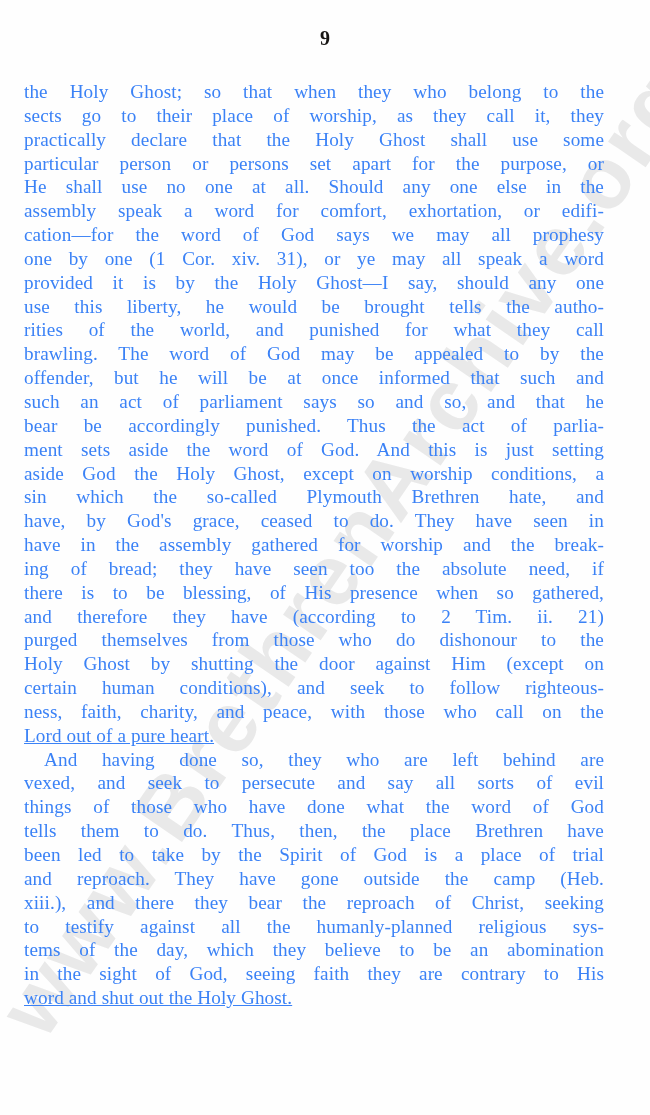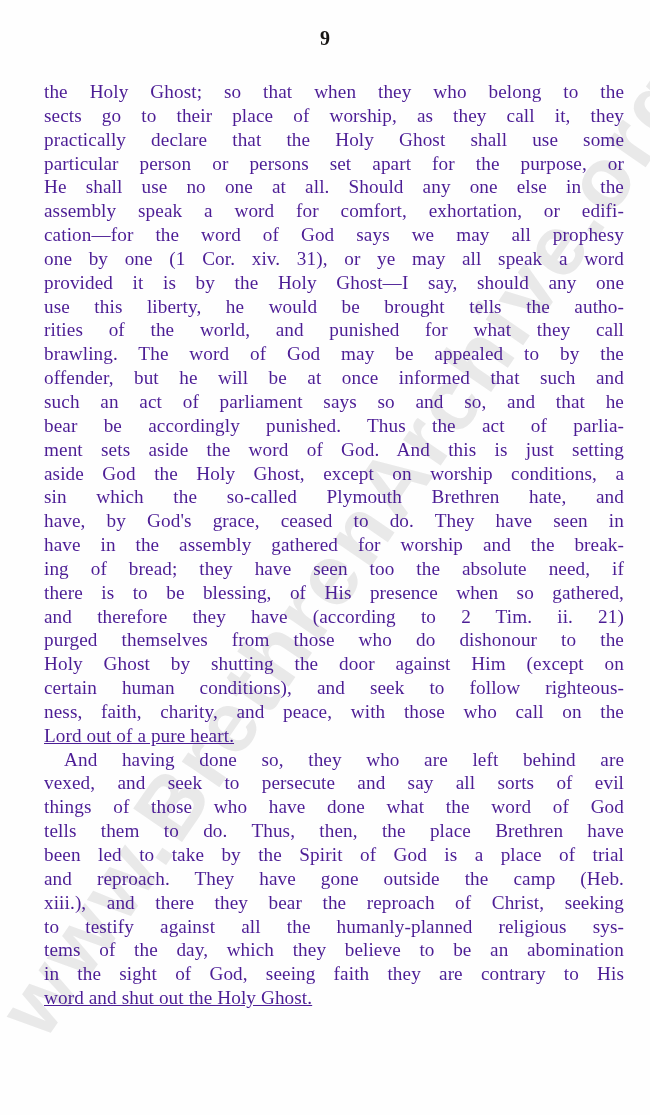--- a/index.html
+++ b/index.html
@@ -36,24 +36,24 @@
     top: 27px; left: 0;
     width: 650px;
     text-align: center;
     font-size: 20px;
     font-weight: bold;
     color: #171513;
     z-index: 1;
   }
   .body-text {
     position: absolute;
-    left: 44px; top: 80px;
+    left: 24px; top: 80px;
     width: 580px;
     z-index: 1;
-    color: #4c1d95;
+    color: #3b82f6;
     font-size: 19.2px;
     line-height: 23.85px;
     letter-spacing: 0.1px;
   }
   .line {
     height: 23.85px;
     text-align: justify;
     text-align-last: justify;
     white-space: normal;
   }

